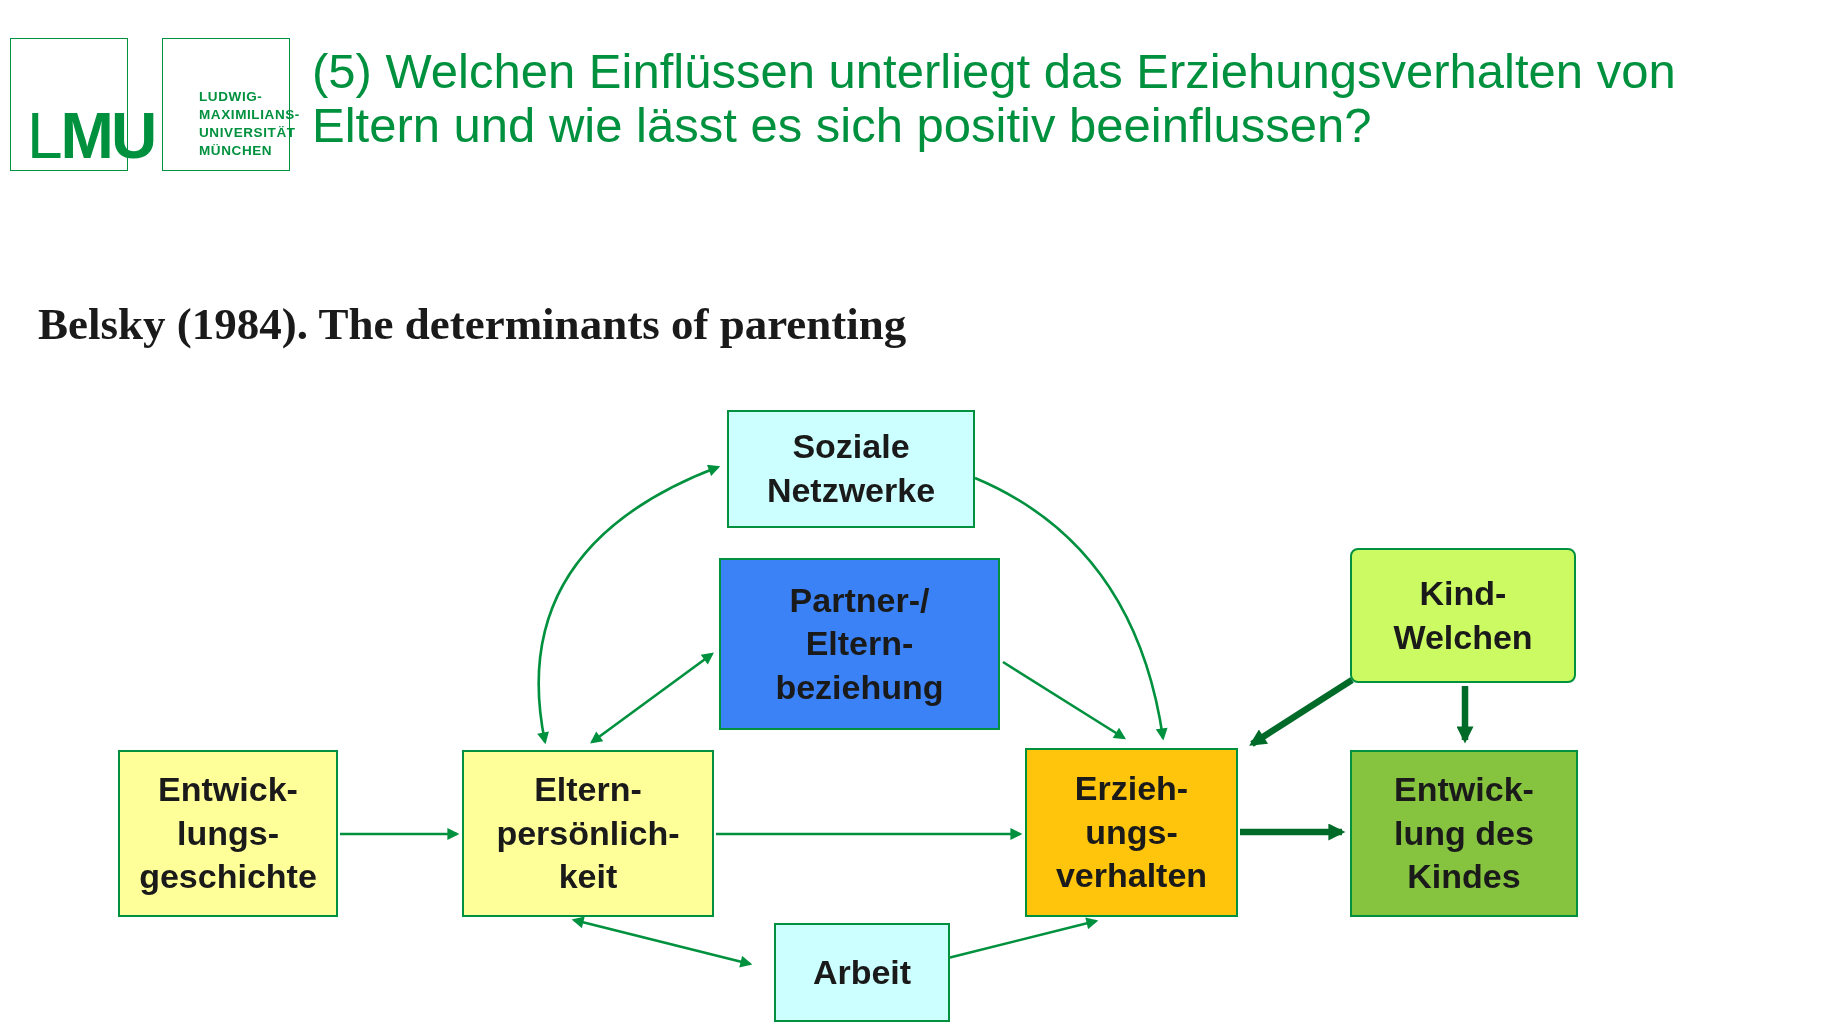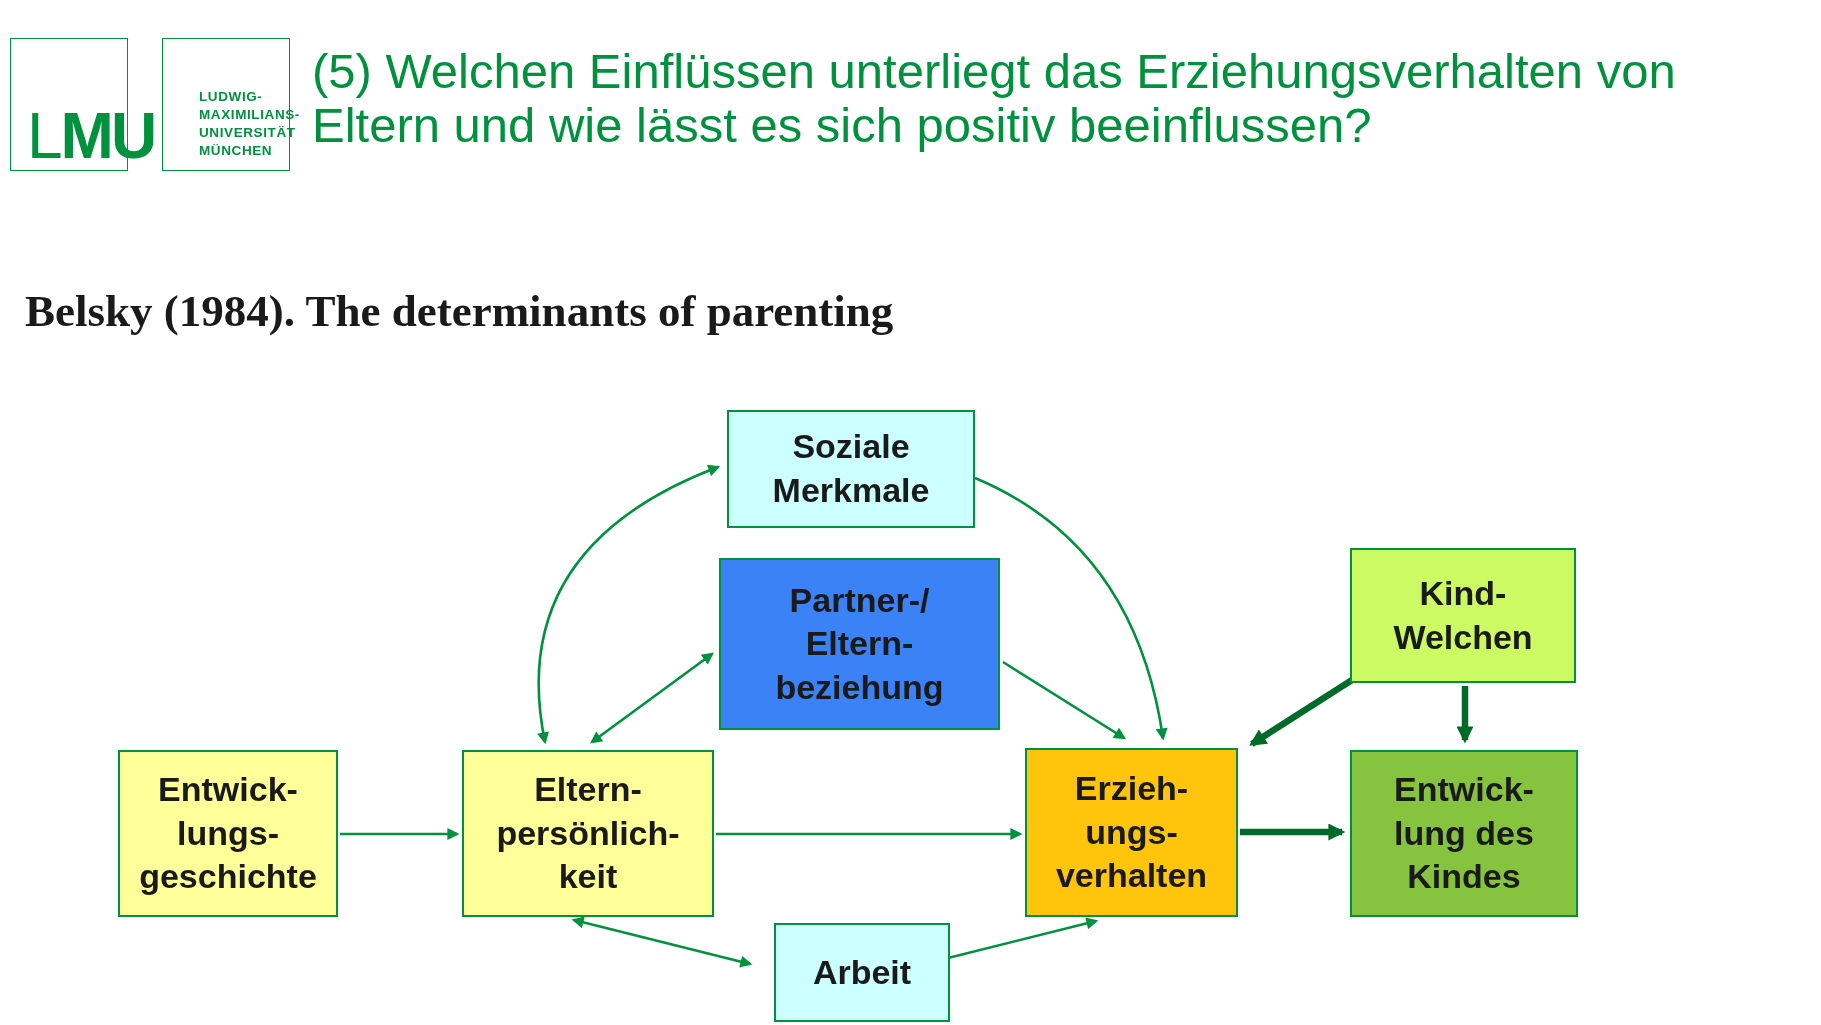--- a/index.html
+++ b/index.html
@@ -11,21 +11,21 @@
   .logo-mark{left:10px;top:38px;width:118px;height:133px;display:flex;align-items:flex-end;padding:0 0 2px 16px;}
   .lmu-l{font-size:64px;font-weight:400;color:var(--green);letter-spacing:-2px;line-height:1;}
   .lmu-mu{font-size:64px;font-weight:800;color:var(--green);letter-spacing:-3px;line-height:1;}
   .logo-inst{left:162px;top:38px;width:128px;height:133px;display:flex;flex-direction:column;
              justify-content:flex-end;padding:0 0 10px 12px;}
   .logo-inst div{font-size:13.5px;font-weight:700;letter-spacing:0.6px;line-height:1.34;color:var(--green);padding-left:24px;}
 
   .title{position:absolute;left:308px;top:40px;width:1510px;margin:4px;
          font-size:49px;line-height:54px;font-weight:400;color:var(--green);}
 
-  .ref-heading{position:absolute;left:25px;top:285px;margin:0;
+  .ref-heading{position:absolute;left:25px;top:285px;margin:13px;
                font-family:"Liberation Serif","DejaVu Serif",serif;
                font-weight:700;font-size:45px;color:#1a1a1a;}
 
   
   .edges{position:absolute;left:0;top:0;width:1821px;height:1025px;pointer-events:none;}
   .edge-thin{stroke:var(--green);stroke-width:2.6;fill:none;}
   .edge-thick{stroke:var(--green-dark);stroke-width:6.5;fill:none;}
 
   .node{position:absolute;border:2px solid var(--green);box-sizing:border-box;
         display:flex;flex-direction:column;align-items:center;justify-content:center;
@@ -76,30 +76,30 @@
       <path class="edge-thin" d="M1003,662 L1124,738" marker-end="url(#ah)"></path>
       <path class="edge-thin" d="M574,920 L750,964" marker-start="url(#ah)" marker-end="url(#ah)"></path>
       <path class="edge-thin" d="M940,960 L1096,921" marker-end="url(#ah)"></path>
       <path class="edge-thick" d="M1352,680 L1252,744" marker-end="url(#ahd)"></path>
       <path class="edge-thick" d="M1465,686 L1465,740" marker-end="url(#ahd)"></path>
       <path class="edge-thick" d="M1240,832 L1342,832" marker-end="url(#ahd)"></path>
     </svg>
 
     <div class="node" style="left: 727px; top: 410px; width: 248px; height: 118px; background-color: rgb(204, 255, 255);">
         <div>Soziale</div>
-        <div>Merkmale</div>
+        <div>Netzwerke</div>
       </div>
 
     <div class="node" style="left: 719px; top: 558px; width: 281px; height: 172px; background-color: #3b82f6;">
         <div>Partner-/</div>
         <div>Eltern-</div>
         <div>beziehung</div>
       </div>
 
-    <div class="node" style="left: 1350px; top: 548px; width: 226px; height: 135px; background-color: rgb(204, 250, 99);">
+    <div class="node" style="left: 1350px; top: 548px; width: 226px; height: 135px; background-color: rgb(204, 250, 99); border-radius: 8px;">
         <div>Kind-</div>
         <div>Welchen</div>
       </div>
 
     <div class="node" style="left: 118px; top: 750px; width: 220px; height: 167px; background-color: rgb(255, 255, 153);">
         <div>Entwick-</div>
         <div>lungs-</div>
         <div>geschichte</div>
       </div>
 

